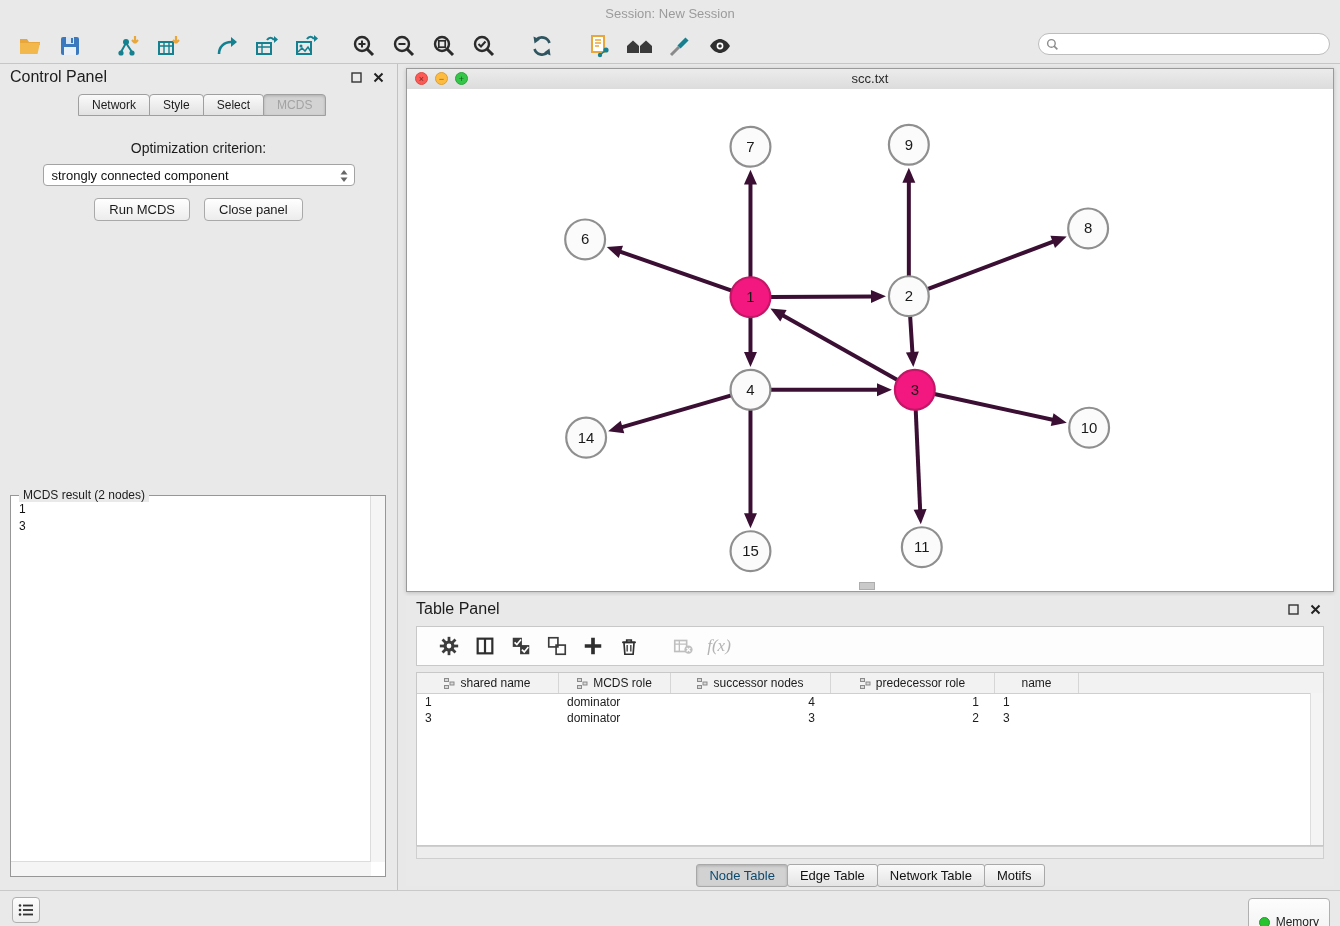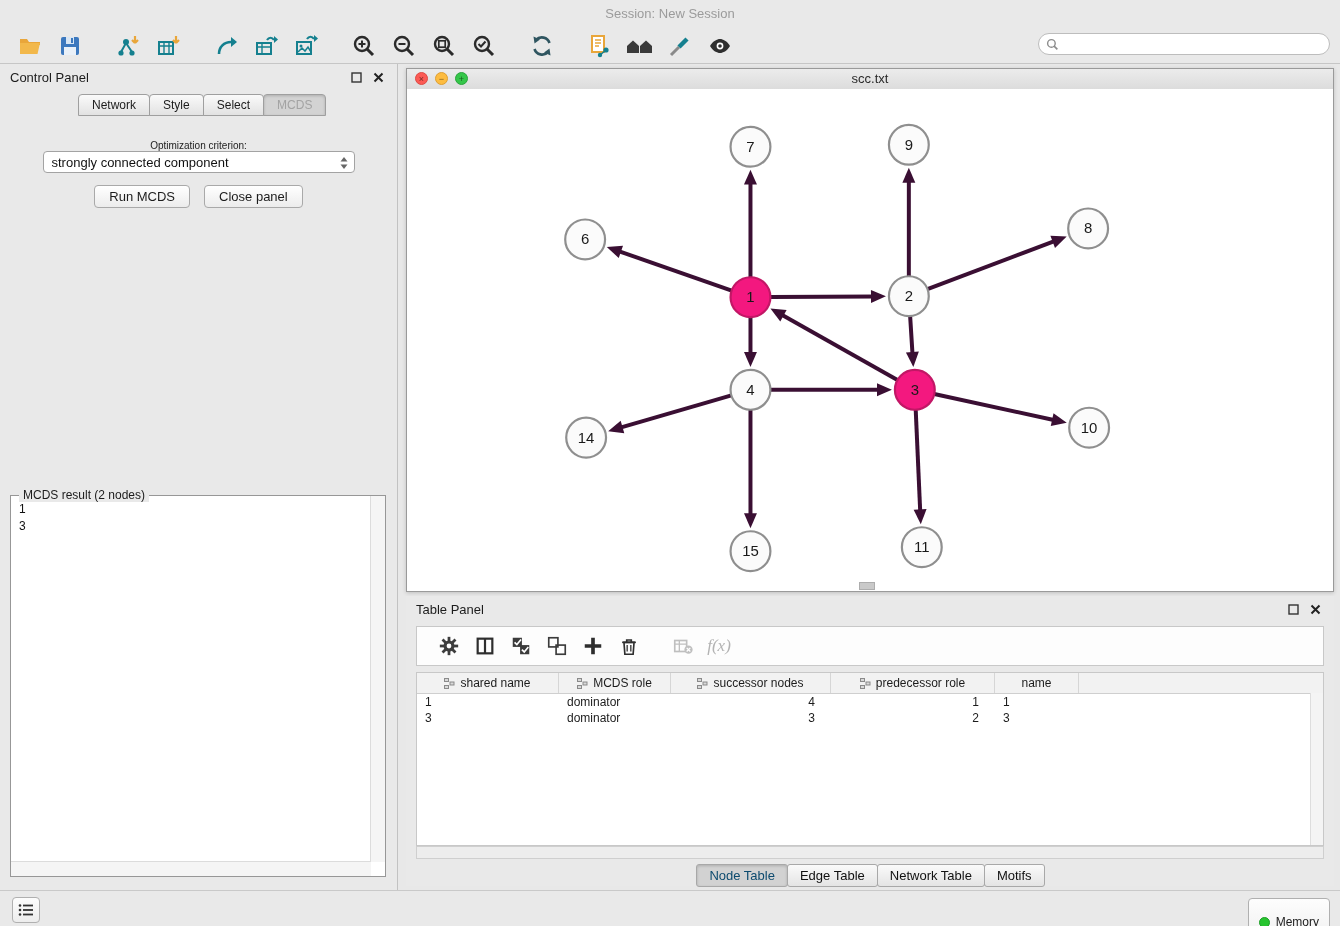--- a/index.html
+++ b/index.html
@@ -16,29 +16,29 @@
   .icon-btn{width:40px;height:30px;display:flex;align-items:center;justify-content:center;flex:0 0 auto;}
   .tb-gap{width:18px;flex:0 0 auto;}
   .searchbox{position:absolute;right:10px;top:5px;width:292px;height:22px;}
   .searchbox input{width:100%;height:22px;box-sizing:border-box;border:1px solid #bdbdbd;border-radius:12px;
     background:#fff;padding:0 8px 0 26px;font-size:12px;outline:none;font-family:"Liberation Sans",sans-serif;}
   .searchbox .mag{position:absolute;left:8px;top:4px;}
 
   
   .control-panel{position:absolute;left:0;top:64px;width:398px;height:826px;background:#e9e9e9;
     border-right:1px solid #c2c2c2;box-sizing:border-box;}
-  .panel-header{height:26px;display:flex;align-items:center;font-size:13px;color:#1c1c1c;padding:0 10px;justify-content:center;}
+  .panel-header{height:26px;display:flex;align-items:center;font-size:16px;color:#1c1c1c;padding:0 10px;justify-content:center;}
   .panel-header .ph-title{flex:1;}
   .ph-btn{width:18px;height:18px;display:flex;align-items:center;justify-content:center;margin-left:4px;}
   .cp-tabs{display:flex;margin-left:78px;margin-top:4px;}
   .tab{border:1px solid #9f9f9f;border-radius:4px 4px 0 0;background:linear-gradient(#fafafa,#e2e2e2);
     padding:3px 13px;font-size:12px;color:#1c1c1c;margin-right:-1px;position:relative;}
   .tab.active{background:#d3d3d3;color:#a3a3a3;box-shadow:inset 0 1px 3px rgba(0,0,0,.18);}
-  .cp-opt-label{margin-top:24px;text-align:center;font-size:10px;color:#1c1c1c;}
-  .cp-select{position:relative;margin:0 auto 0 auto;width:312px;height:22px;background:#fff;
+  .cp-opt-label{margin-top:24px;text-align:center;font-size:14px;color:#1c1c1c;}
+  .cp-select{position:relative;margin:8px auto 0 auto;width:312px;height:22px;background:#fff;
     border:1px solid #a3a3a3;border-radius:4px;font-size:13px;color:#111;line-height:22px;padding-left:8px;box-sizing:border-box;}
   .cp-select .stepper{position:absolute;right:4px;top:3px;}
   .cp-buttons{display:flex;justify-content:center;gap:14px;margin-top:12px;}
   .push-btn{border:1px solid #a9a9a9;border-radius:4px;background:linear-gradient(#ffffff,#ececec);
     font-size:13px;color:#1c1c1c;padding:3px 14px;font-family:"Liberation Sans",sans-serif;}
   .result-box{position:absolute;left:10px;top:431px;width:376px;height:382px;border:1px solid #979797;
     background:#ffffff;box-sizing:border-box;}
   .result-legend{position:absolute;left:8px;top:-8px;background:#e9e9e9;padding:0 4px;font-size:12px;color:#1c1c1c;}
   .result-lines{position:absolute;left:0;top:0;right:14px;bottom:14px;padding:5px 8px;font-size:12px;color:#111;line-height:17px;overflow:hidden;}
   .result-vscroll{position:absolute;right:0;top:0;bottom:14px;width:14px;background:#f5f5f5;border-left:1px solid #dcdcdc;}

